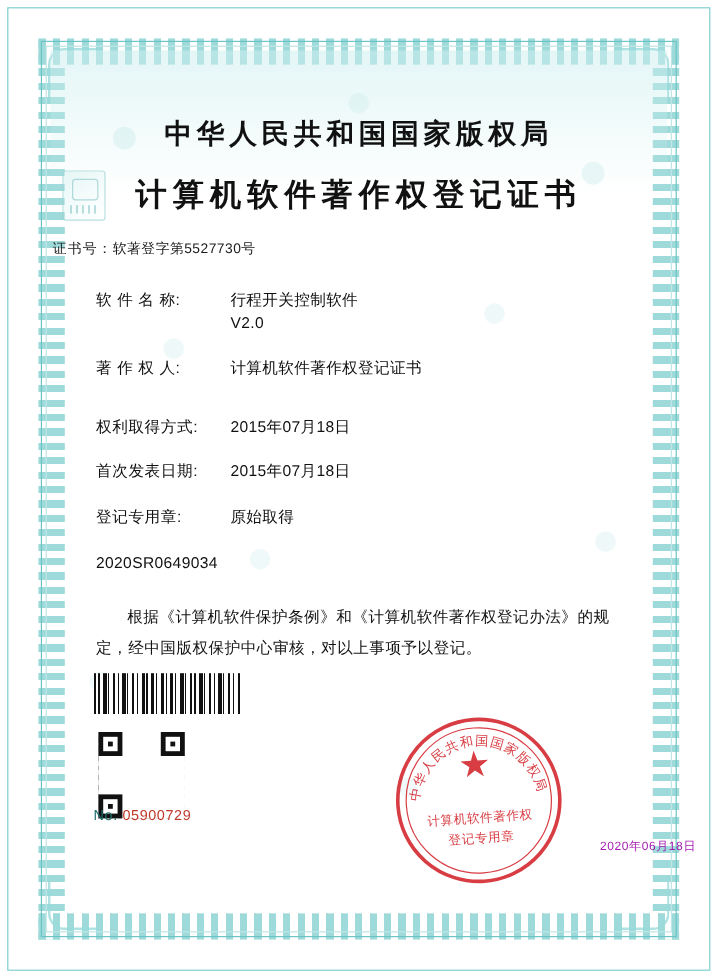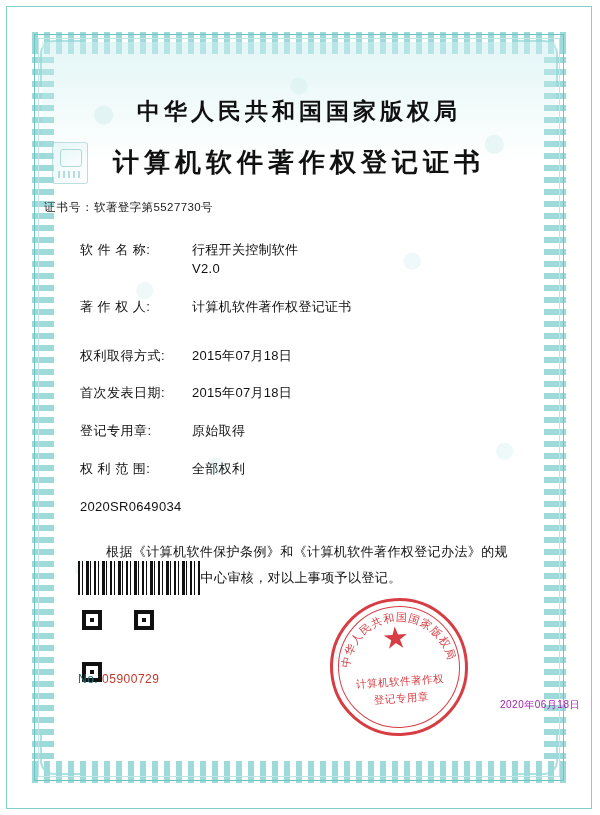--- a/index.html
+++ b/index.html
@@ -365,24 +365,20 @@
       <div class="field-row">
         <div class="field-label">首次发表日期:</div>
         <div class="field-value">2015年07月18日</div>
       </div>
 
       <div class="field-row">
         <div class="field-label">登记专用章:</div>
         <div class="field-value">原始取得</div>
       </div>
 
-      <div class="field-row">
-        <div class="field-label">权 利 范 围:</div>
-        <div class="field-value">全部权利</div>
-      </div>
 
       <div class="field-row">
         <div class="field-value">2020SR0649034</div>
       </div>
 
     </div>
 
     <div class="paragraph">根据《计算机软件保护条例》和《计算机软件著作权登记办法》的规定，经中国版权保护中心审核，对以上事项予以登记。</div>
 
   </div>

